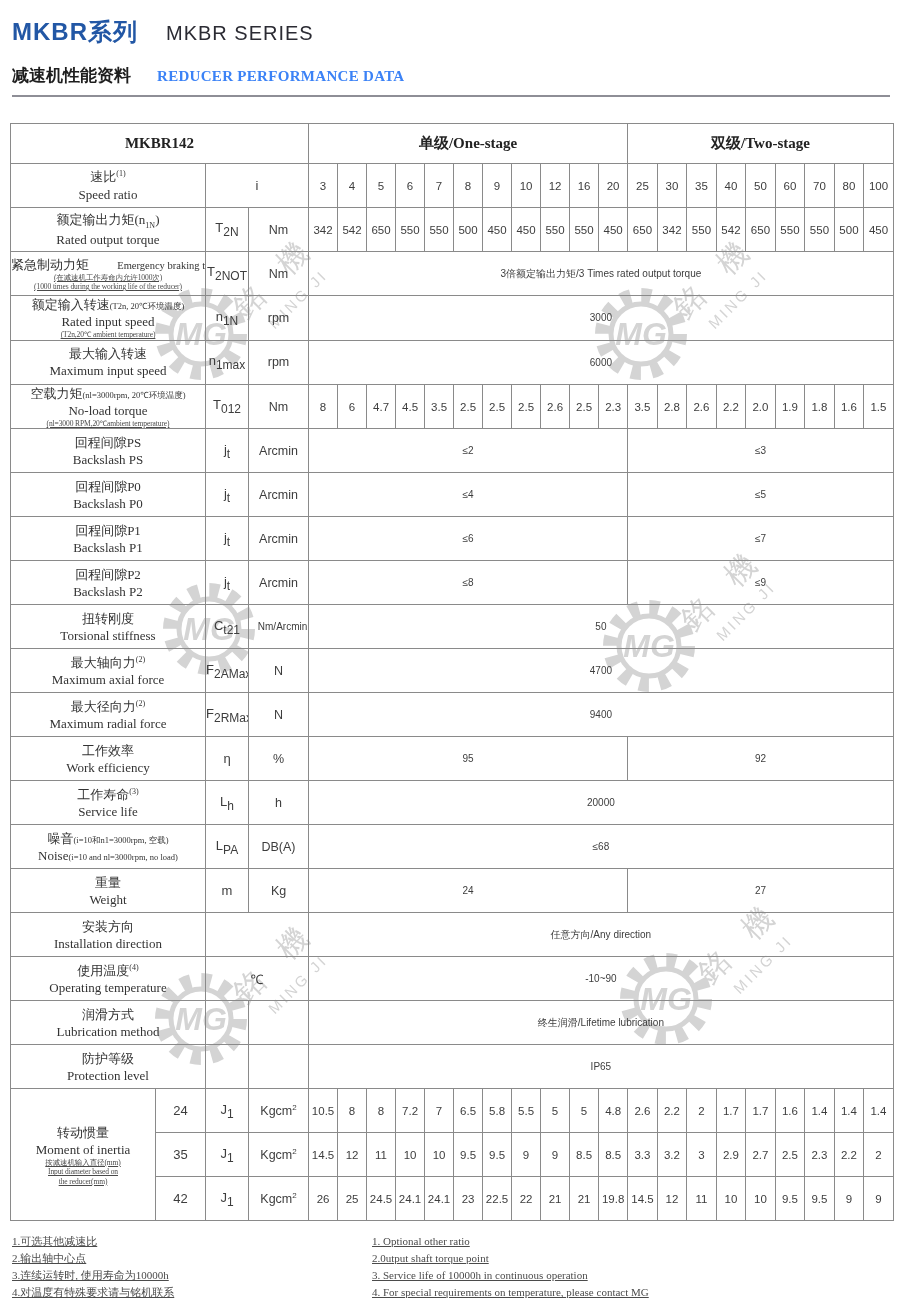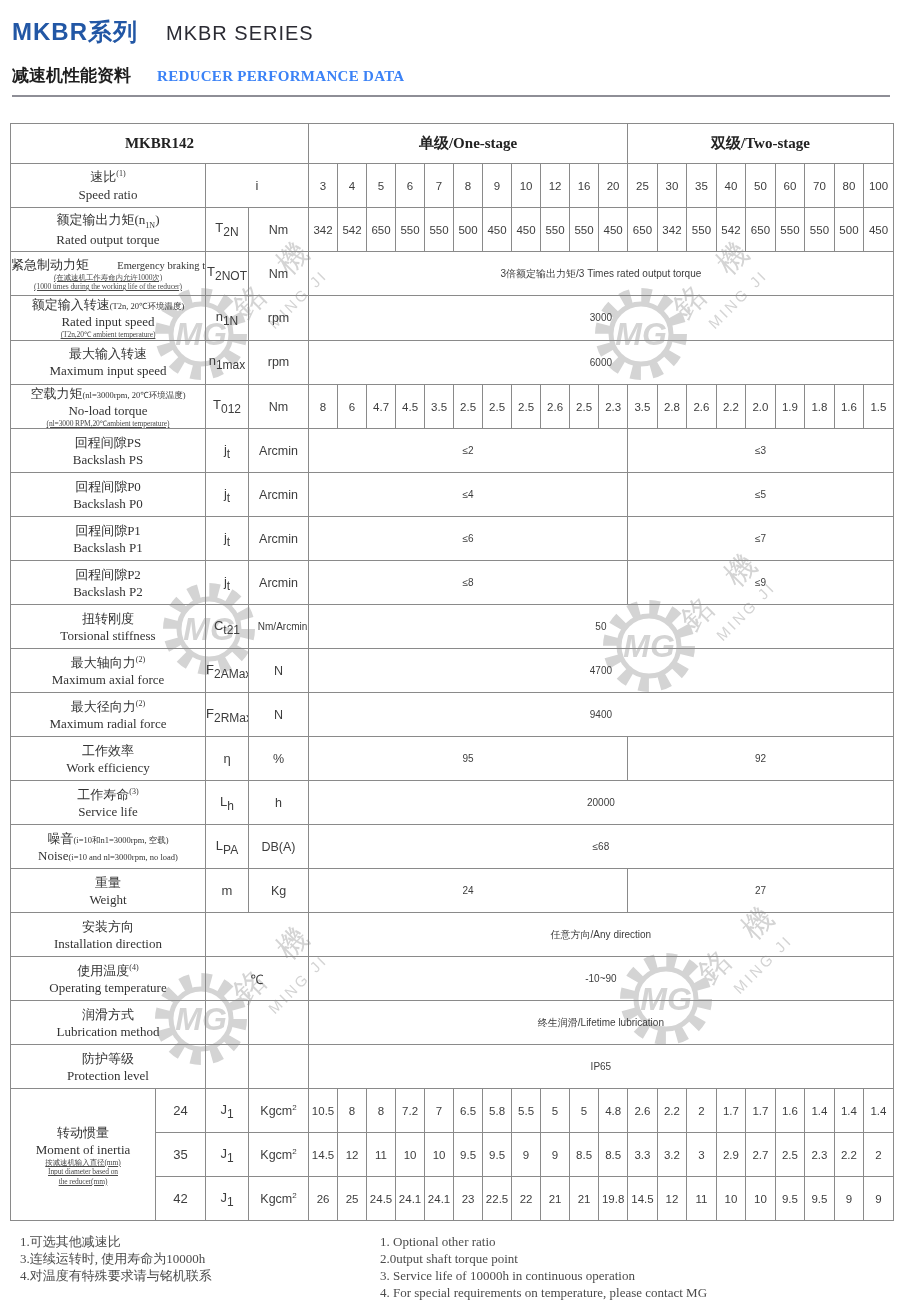--- a/index.html
+++ b/index.html
@@ -39,22 +39,22 @@
   .lab-line sup,.lab-line sub{font-size:8px;}
   td.sym{font-size:13px;}
   td.sym sub,td.unit sub{font-size:12px;text-align:center;}
   td.unit{font-size:12.5px;white-space:nowrap;}
   td.unit.unit-sm{font-size:10px;padding-left:8px;}
   td.unit sup,td.sym sup{font-size:8px;}
   td.dia{font-size:13px;}
   td.val{font-size:11.5px;}
   td.val-span{font-size:10px;}
   
-  .notes{display:flex;margin:12px 10px 0 20px;font-family:"Liberation Serif",serif;
-    font-size:13px;color:#4b4b4b;position:relative;z-index:1;}
+  .notes{display:flex;margin:12px 10px 0 12px;font-family:"Liberation Serif",serif;
+    font-size:11px;color:#4b4b4b;position:relative;z-index:1;text-decoration:underline;}
   .notes-zh{width:360px;}
   .note-line{line-height:17px;}
 </style>
 </head>
 <body>
 
 <div class="page">
 
   <div class="wm" style="left:150px;top:283px;">
     <svg width="102" height="102" viewBox="0 0 102 102">
@@ -496,20 +496,21 @@
             <td class="val">9</td>
             <td class="val">9</td>
           </tr>
         </tbody>
     </table>
   </div>
 
   <div class="notes">
     <div class="notes-zh" id="notes-zh">
         <div class="note-line">1.可选其他减速比</div>
+        <div class="note-line">2.输出轴中心点</div>
         <div class="note-line">3.连续运转时, 使用寿命为10000h</div>
         <div class="note-line">4.对温度有特殊要求请与铭机联系</div>
       </div>
     <div class="notes-en" id="notes-en">
         <div class="note-line">1. Optional other ratio</div>
         <div class="note-line">2.0utput shaft torque point</div>
         <div class="note-line">3. Service life of 10000h in continuous operation</div>
         <div class="note-line">4. For special requirements on temperature, please contact MG</div>
       </div>
   </div>

